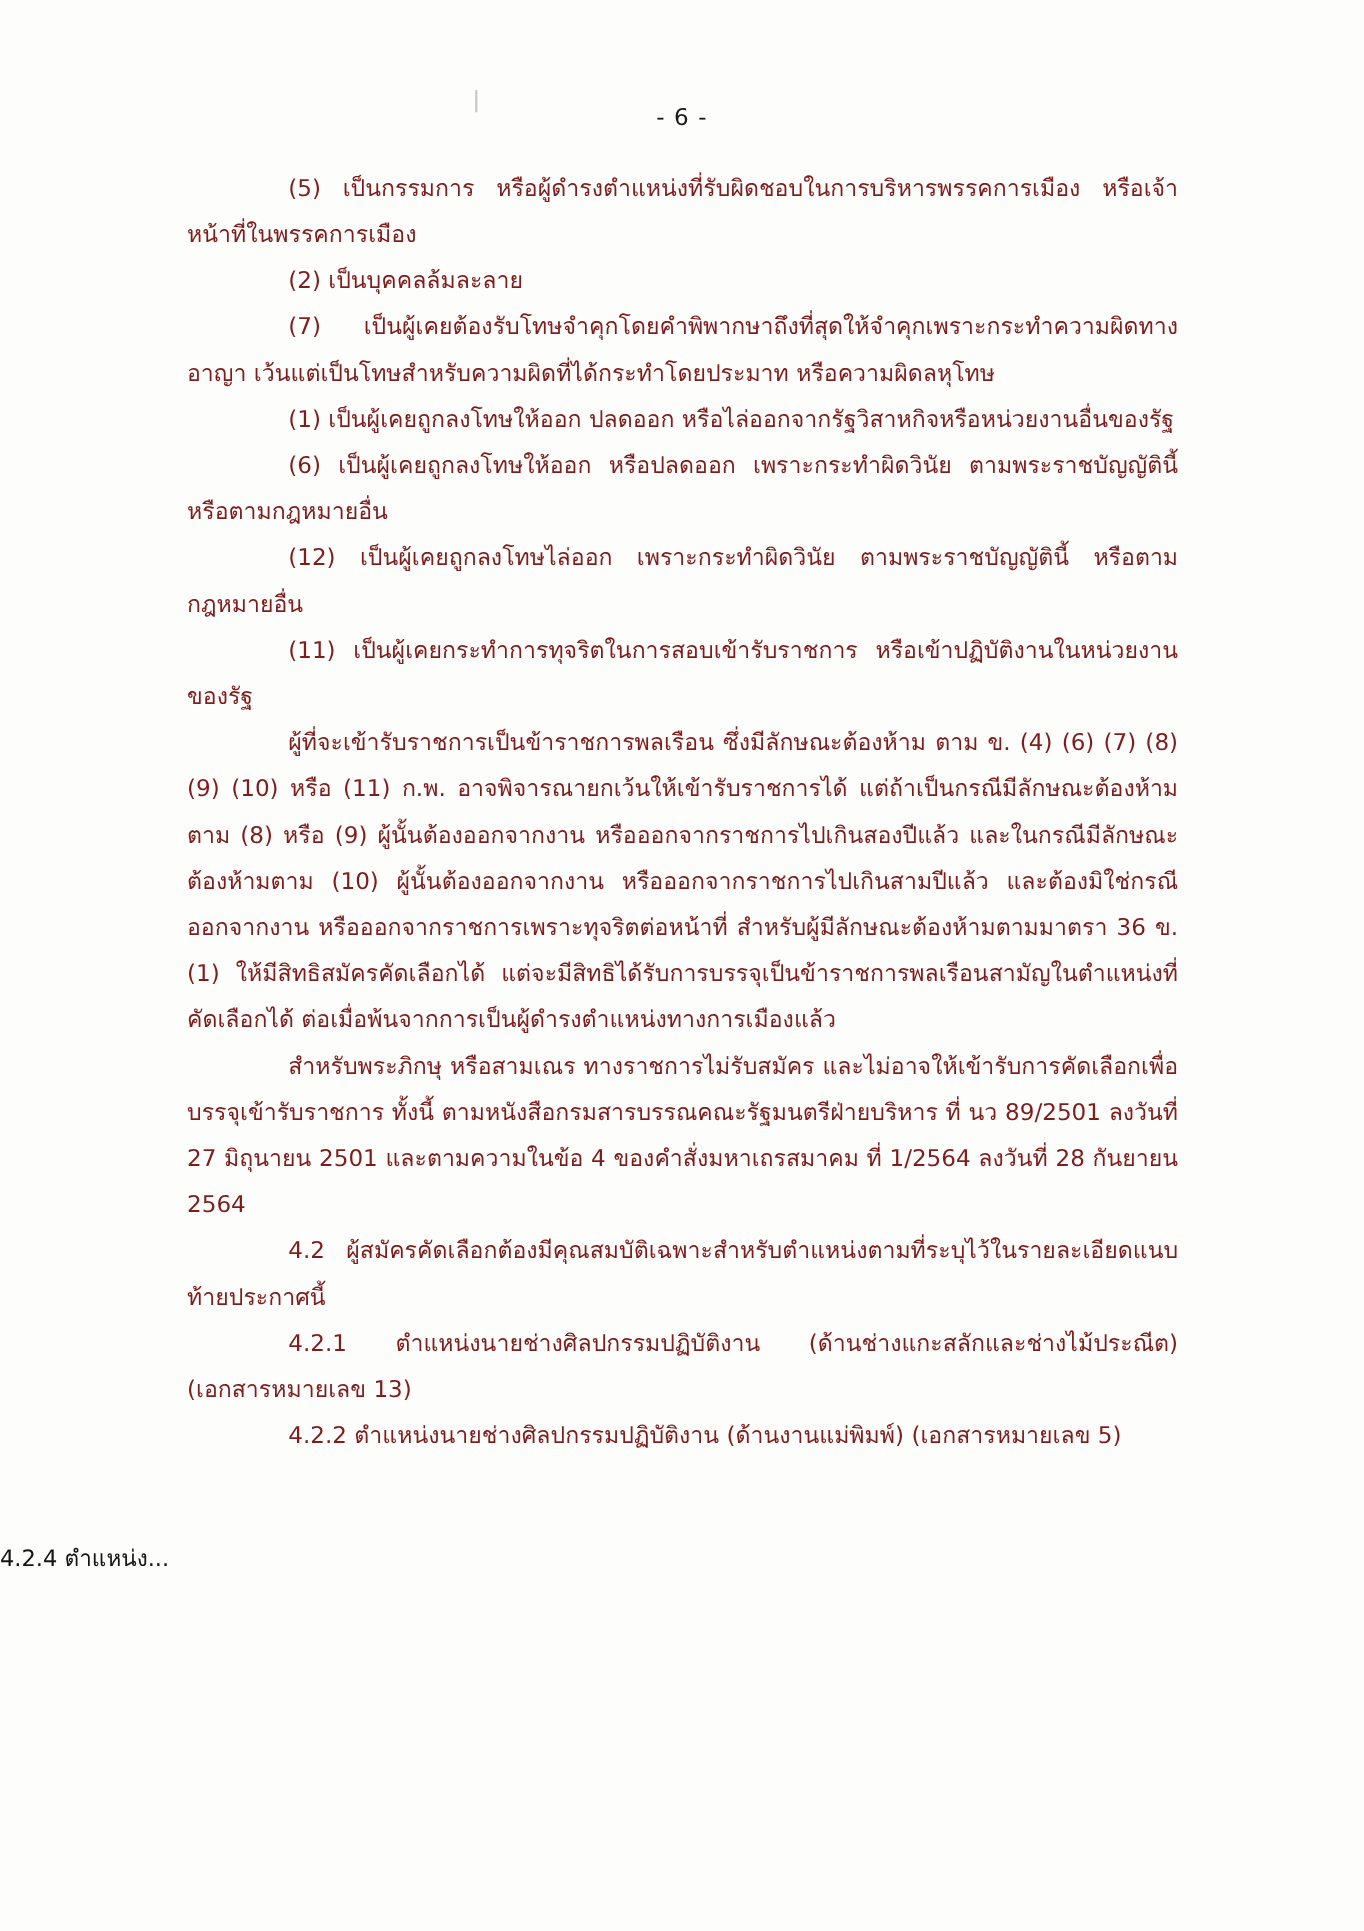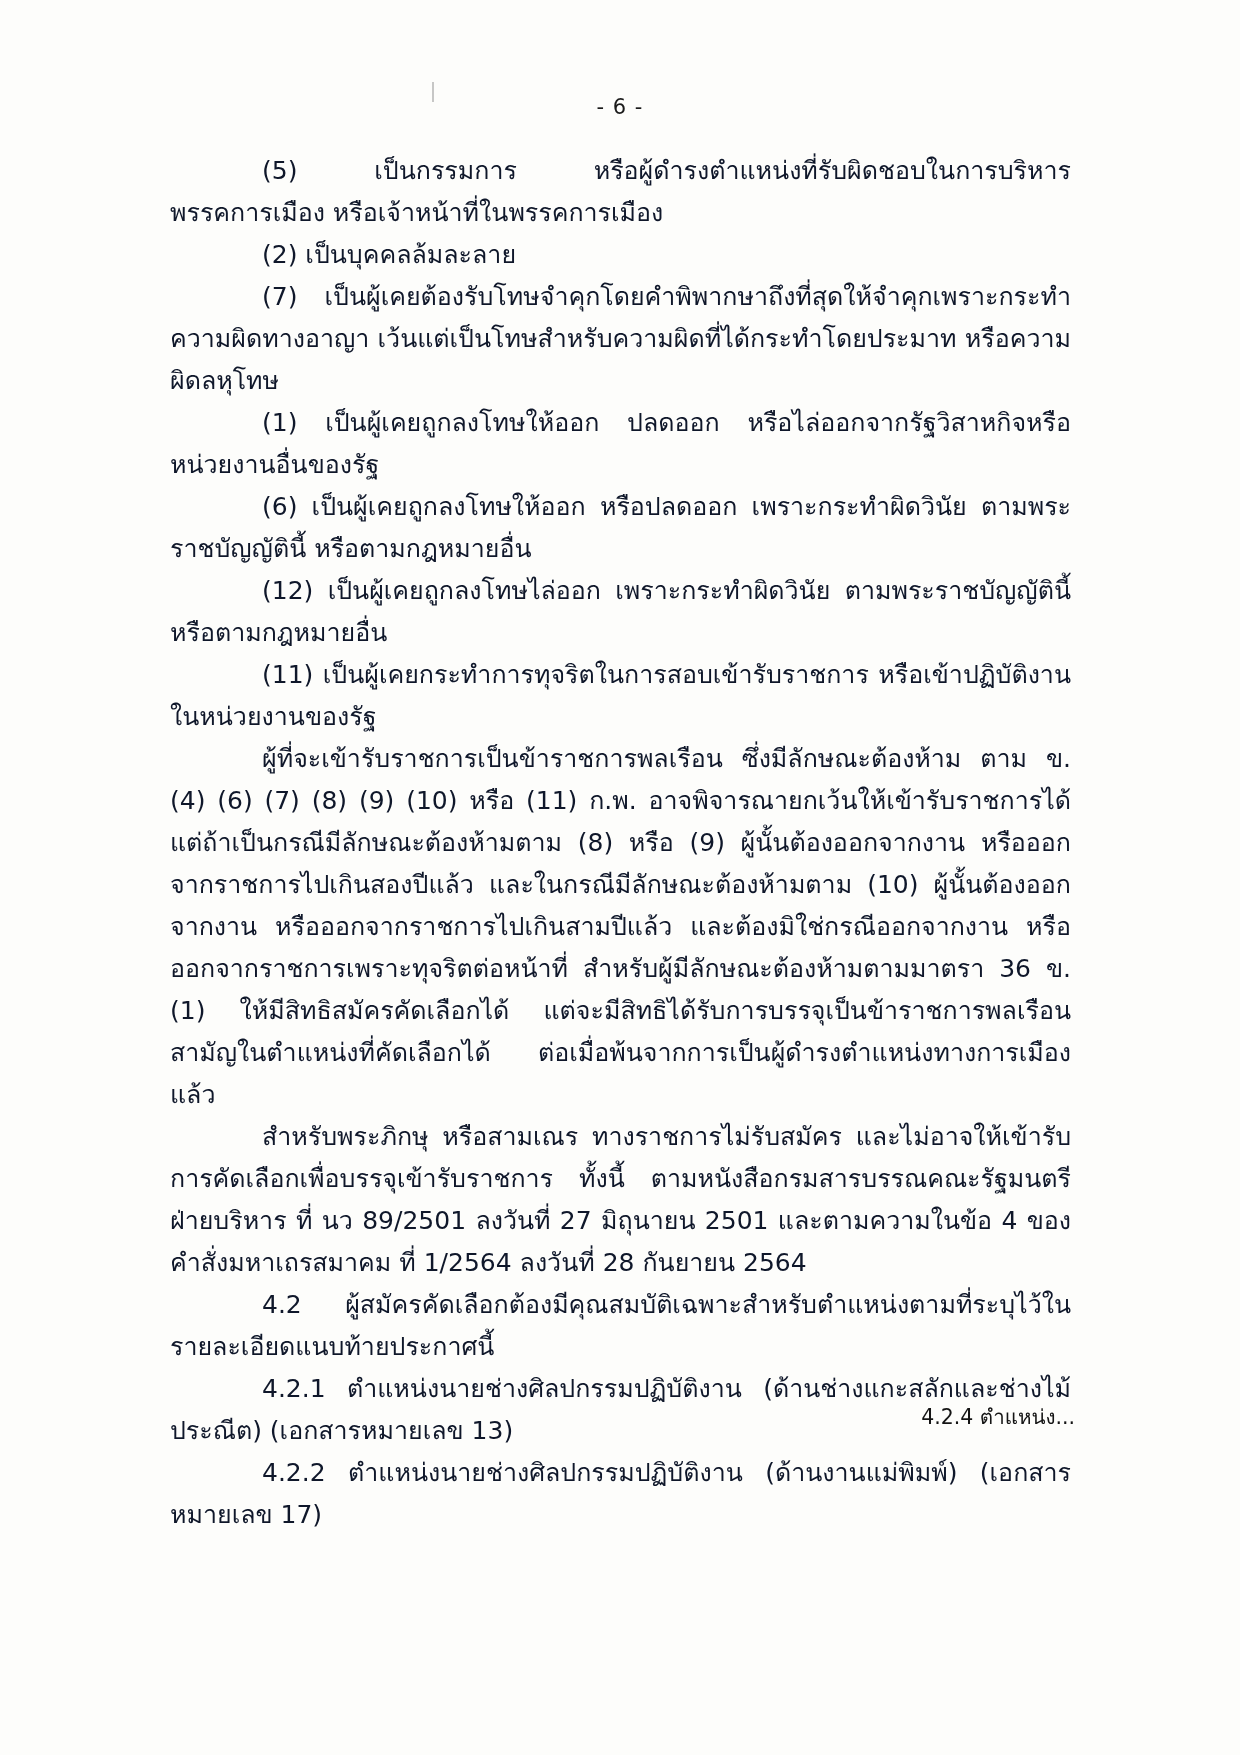--- a/index.html
+++ b/index.html
@@ -37,36 +37,36 @@
     opacity: .55;
   }
   .body-text {
     position: absolute;
     left: 170px;
     top: 150px;
     width: 905px;
   }
   p {
     margin: 0 4px 0 0;
-    font-size: 25px;
+    font-size: 21px;
     line-height: 42px;
     text-align: left;
-    color: #0f172a;
+    color: #7f1d1d;
     white-space: pre-wrap;
     word-break: break-word;
   }
   p.indent {
     text-indent: 92px;
   }
   .footer-note {
     position: absolute;
     left: 0;
     top: 1400px;
     width: 100%;
-    text-align: right;
+    text-align: left;
     padding-right: 165px;
     box-sizing: border-box;
     font-size: 20.5px;
     color: #141414;
   }
   .justify {
     text-align: justify;
     text-justify: inter-word;
   }
 </style>
@@ -84,18 +84,18 @@
     <p class="indent justify">(2) เป็นบุคคลล้มละลาย</p>
     <p class="indent justify">(7) เป็นผู้เคยต้องรับโทษจำคุกโดยคำพิพากษาถึงที่สุดให้จำคุกเพราะกระทำความผิดทางอาญา เว้นแต่เป็นโทษสำหรับความผิดที่ได้กระทำโดยประมาท หรือความผิดลหุโทษ</p>
     <p class="indent justify">(1) เป็นผู้เคยถูกลงโทษให้ออก ปลดออก หรือไล่ออกจากรัฐวิสาหกิจหรือหน่วยงานอื่นของรัฐ</p>
     <p class="indent justify">(6) เป็นผู้เคยถูกลงโทษให้ออก หรือปลดออก เพราะกระทำผิดวินัย ตามพระราชบัญญัตินี้ หรือตามกฎหมายอื่น</p>
     <p class="indent justify">(12) เป็นผู้เคยถูกลงโทษไล่ออก เพราะกระทำผิดวินัย ตามพระราชบัญญัตินี้ หรือตามกฎหมายอื่น</p>
     <p class="indent justify">(11) เป็นผู้เคยกระทำการทุจริตในการสอบเข้ารับราชการ หรือเข้าปฏิบัติงานในหน่วยงานของรัฐ</p>
     <p class="indent justify">ผู้ที่จะเข้ารับราชการเป็นข้าราชการพลเรือน ซึ่งมีลักษณะต้องห้าม ตาม ข. (4) (6) (7) (8) (9) (10) หรือ (11) ก.พ. อาจพิจารณายกเว้นให้เข้ารับราชการได้ แต่ถ้าเป็นกรณีมีลักษณะต้องห้ามตาม (8) หรือ (9) ผู้นั้นต้องออกจากงาน หรือออกจากราชการไปเกินสองปีแล้ว และในกรณีมีลักษณะต้องห้ามตาม (10) ผู้นั้นต้องออกจากงาน หรือออกจากราชการไปเกินสามปีแล้ว และต้องมิใช่กรณีออกจากงาน หรือออกจากราชการเพราะทุจริตต่อหน้าที่ สำหรับผู้มีลักษณะต้องห้ามตามมาตรา 36 ข. (1) ให้มีสิทธิสมัครคัดเลือกได้ แต่จะมีสิทธิได้รับการบรรจุเป็นข้าราชการพลเรือนสามัญในตำแหน่งที่คัดเลือกได้ ต่อเมื่อพ้นจากการเป็นผู้ดำรงตำแหน่งทางการเมืองแล้ว</p>
     <p class="indent justify">สำหรับพระภิกษุ หรือสามเณร ทางราชการไม่รับสมัคร และไม่อาจให้เข้ารับการคัดเลือกเพื่อบรรจุเข้ารับราชการ ทั้งนี้ ตามหนังสือกรมสารบรรณคณะรัฐมนตรีฝ่ายบริหาร ที่ นว 89/2501 ลงวันที่ 27 มิถุนายน 2501 และตามความในข้อ 4 ของคำสั่งมหาเถรสมาคม ที่ 1/2564 ลงวันที่ 28 กันยายน 2564</p>
     <p class="indent justify">4.2 ผู้สมัครคัดเลือกต้องมีคุณสมบัติเฉพาะสำหรับตำแหน่งตามที่ระบุไว้ในรายละเอียดแนบท้ายประกาศนี้</p>
     <p class="indent justify">4.2.1 ตำแหน่งนายช่างศิลปกรรมปฏิบัติงาน (ด้านช่างแกะสลักและช่างไม้ประณีต) (เอกสารหมายเลข 13)</p>
-    <p class="indent justify">4.2.2 ตำแหน่งนายช่างศิลปกรรมปฏิบัติงาน (ด้านงานแม่พิมพ์) (เอกสารหมายเลข 17)</p>
+    <p class="indent justify">4.2.2 ตำแหน่งนายช่างศิลปกรรมปฏิบัติงาน (ด้านงานแม่พิมพ์) (เอกสารหมายเลข 5)</p>
   </div>
 
   <div class="footer-note">4.2.4 ตำแหน่ง...</div>
 
 </div>
 
 </body></html>

